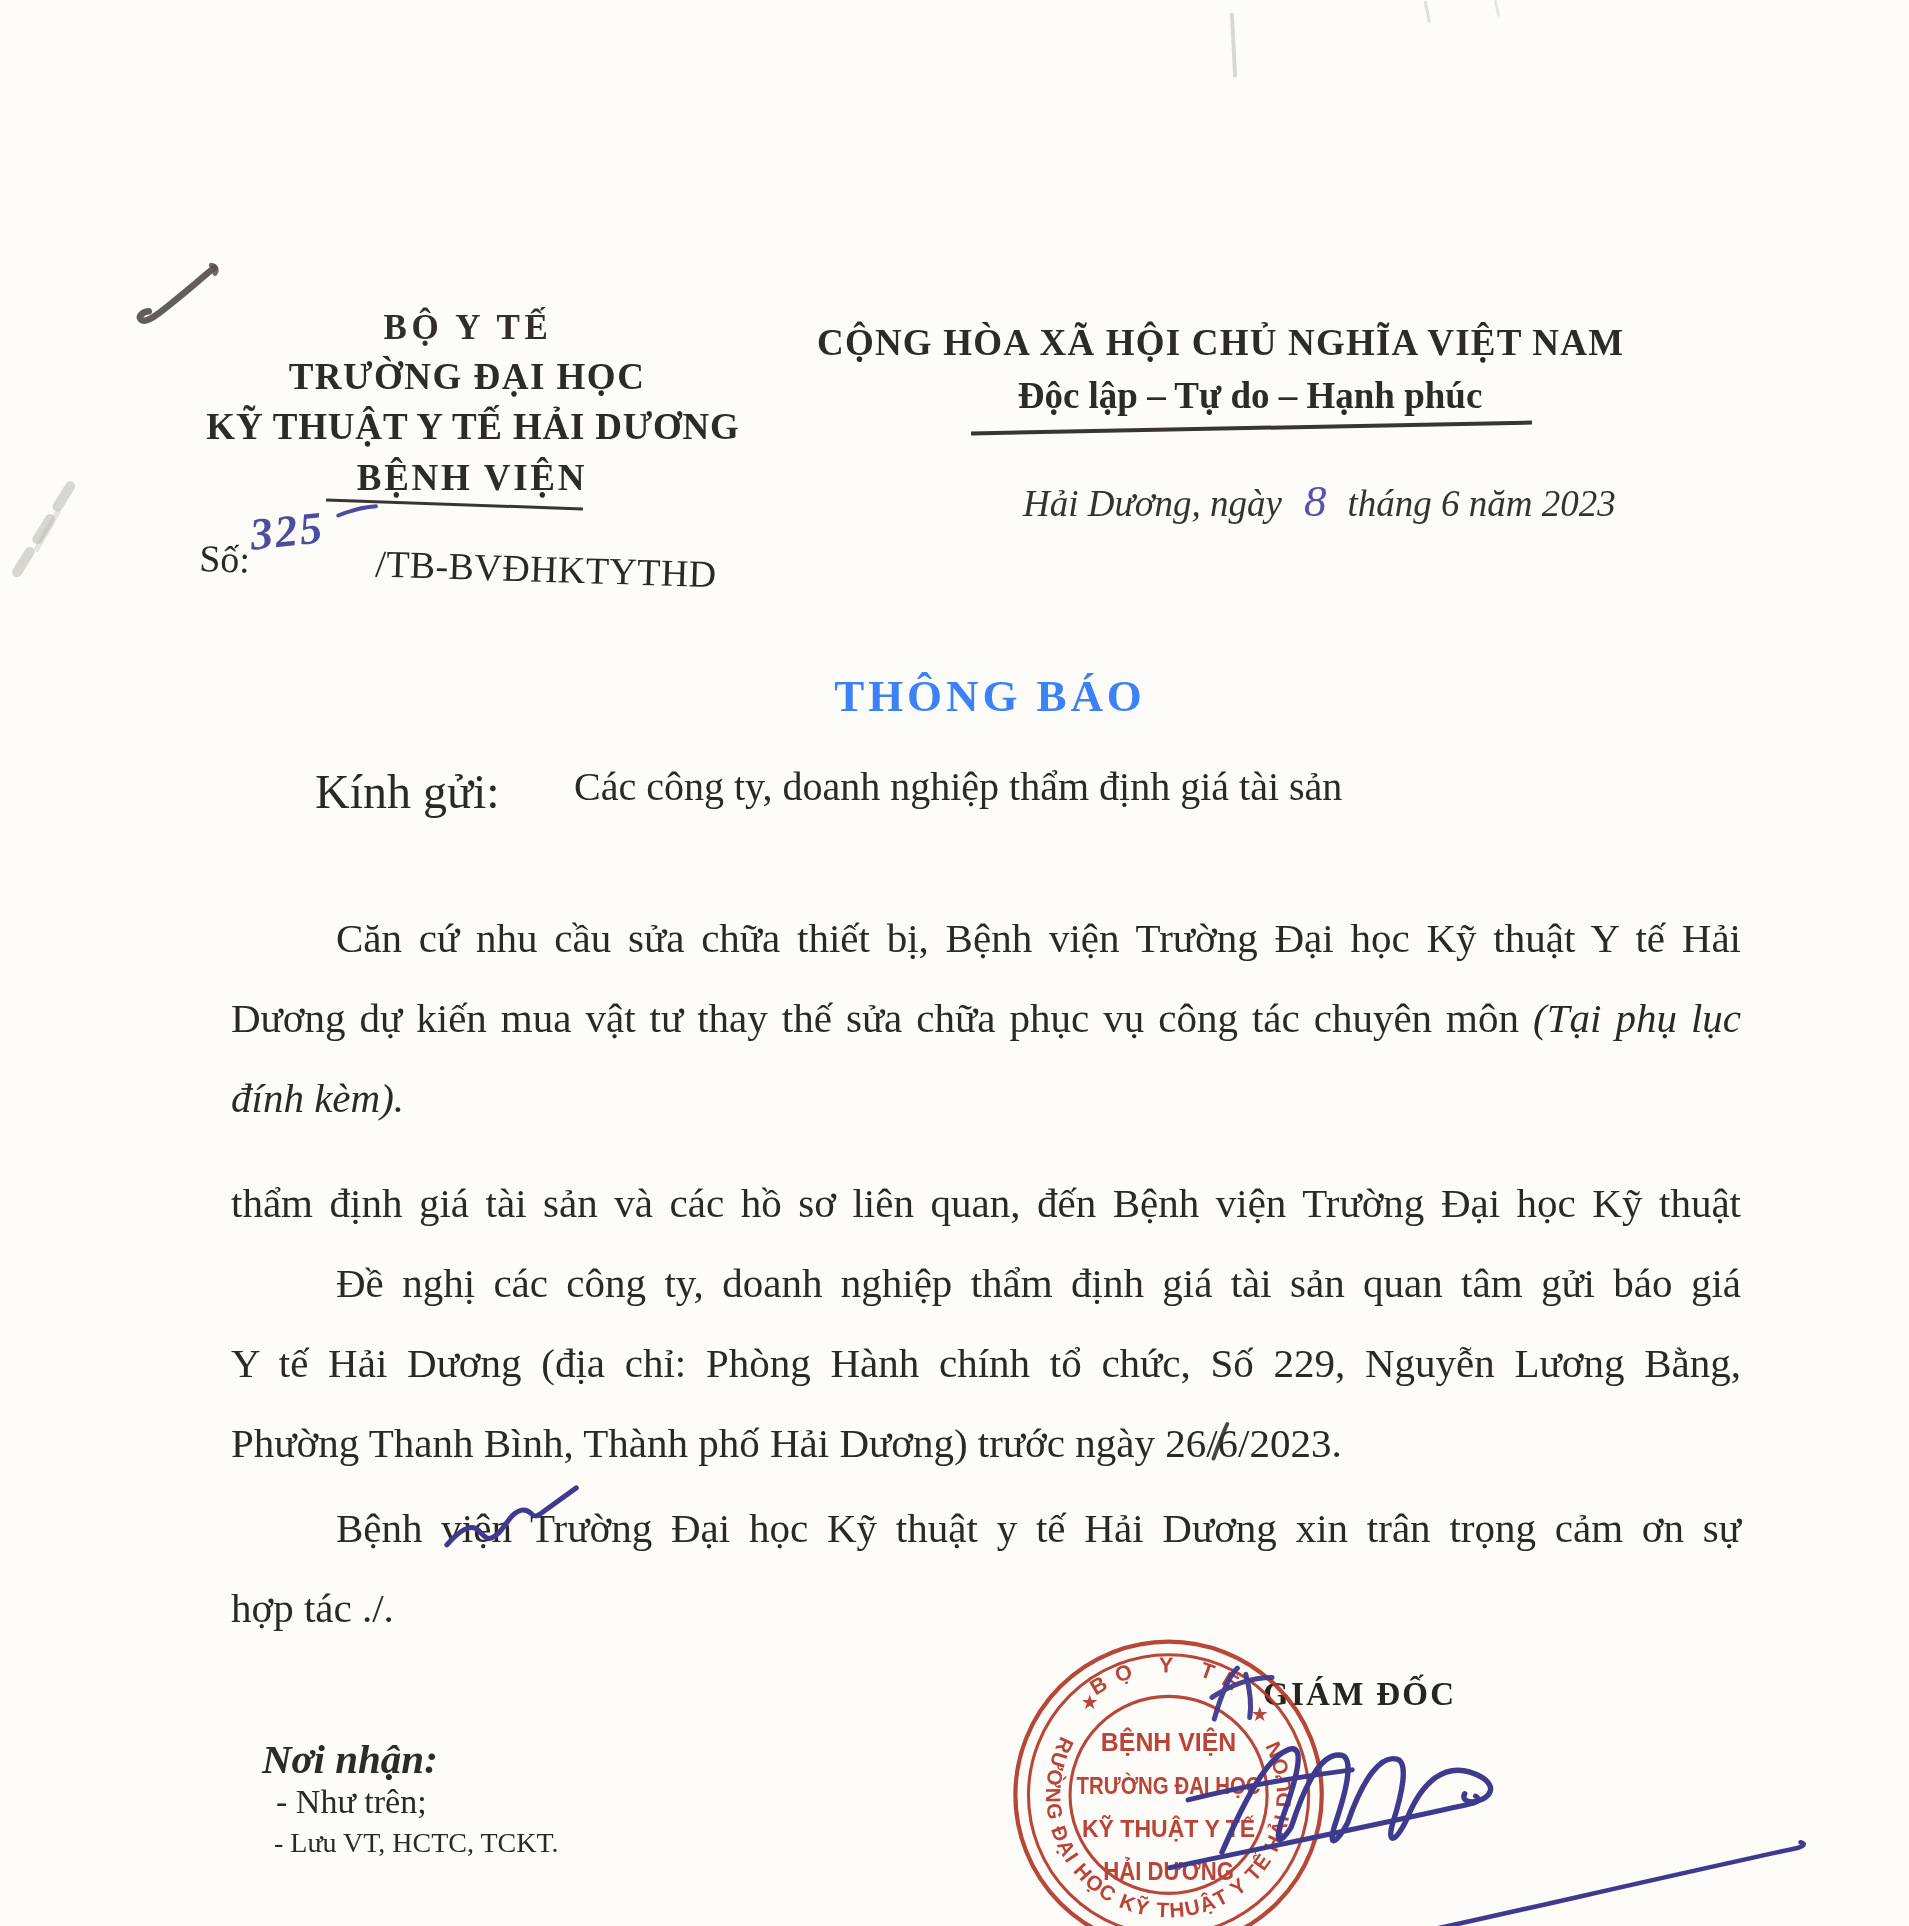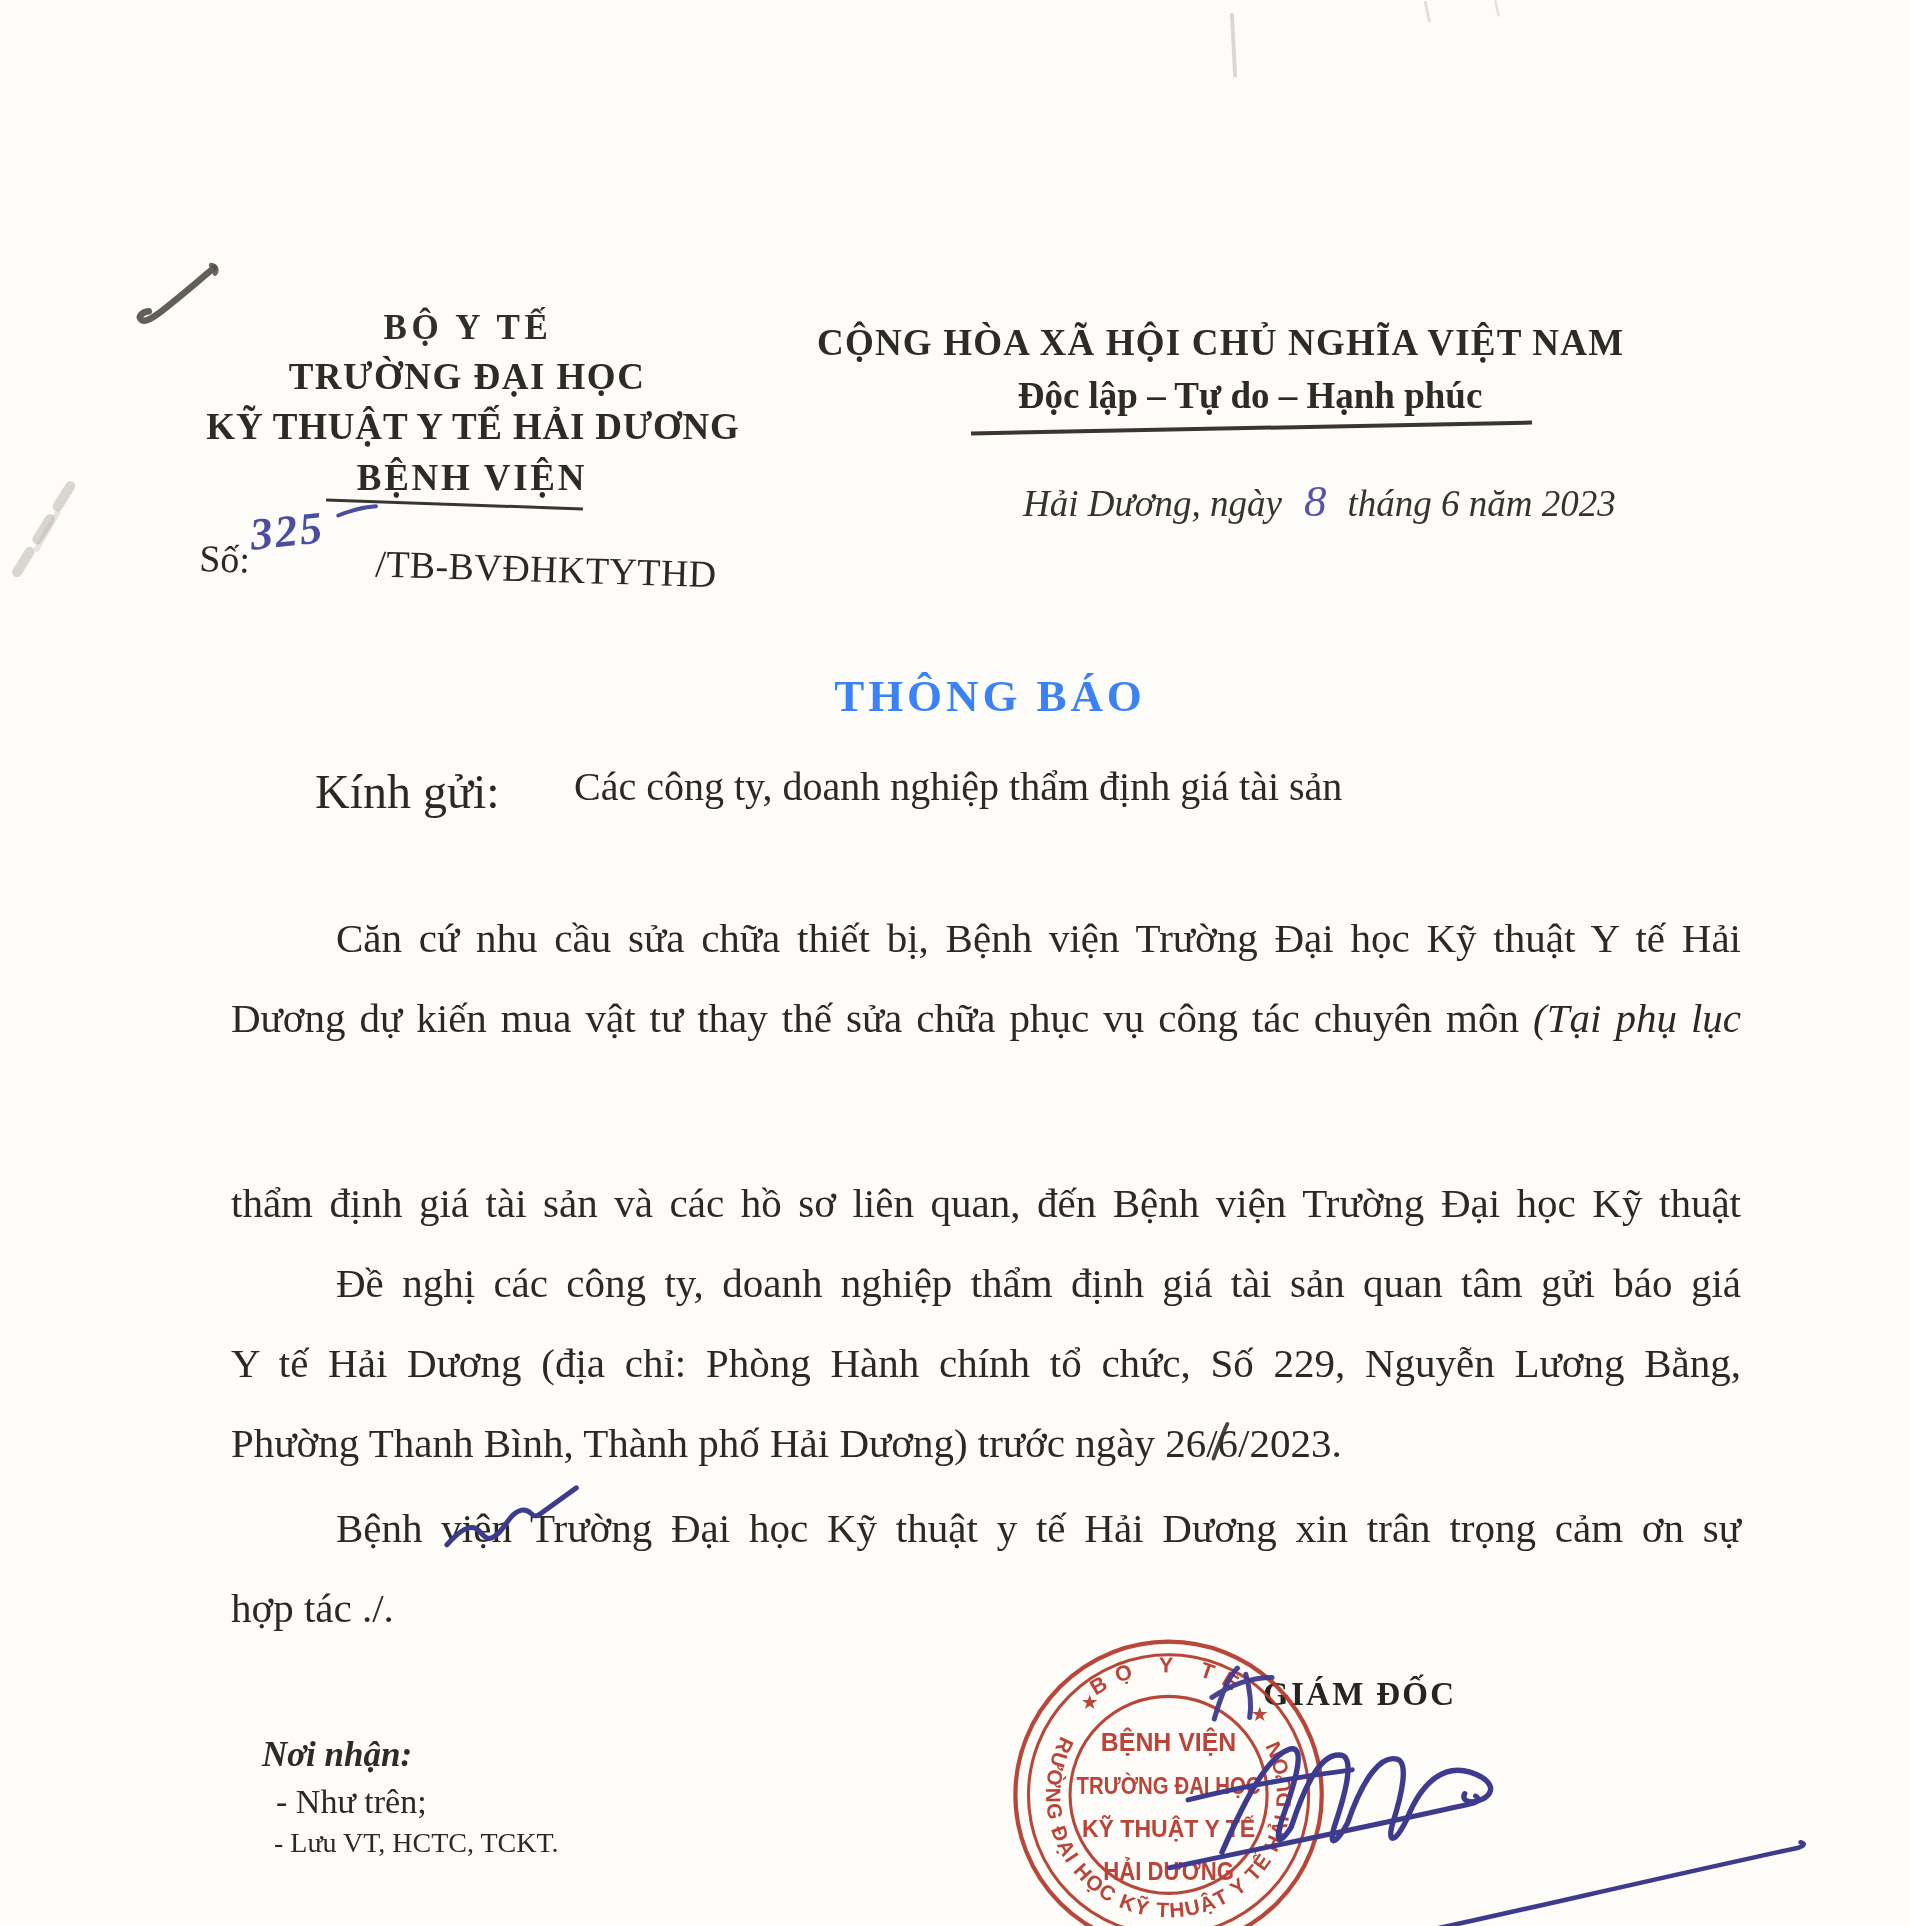--- a/index.html
+++ b/index.html
@@ -70,20 +70,23 @@
   <div class="abs" style="left:315px;top:764px;font-size:48px;">Kính gửi:</div>
   <div class="abs" style="left:574px;top:763px;font-size:40px;">Các công ty, doanh nghiệp thẩm định giá tài sản</div>
 
   <div class="bodytext" style="top:898px;">
     <div class="bl jl ind">
       <span>Căn cứ nhu cầu sửa chữa thiết bị, Bệnh viện Trường Đại học Kỹ thuật Y tế Hải</span>
     </div>
     <div class="bl jl">
       <span>Dương dự kiến mua vật tư thay thế sửa chữa phục vụ công tác chuyên môn </span><span class="it">(Tại phụ lục</span>
     </div>
+    <div class="bl it">
+      <span>đính kèm).</span>
+    </div>
   </div>
 
   <div class="bodytext" style="top:1163px;">
     <div class="bl jl">
       <span>thẩm định giá tài sản và các hồ sơ liên quan, đến Bệnh viện Trường Đại học Kỹ thuật</span>
     </div>
     <div class="bl jl ind">
       <span>Đề nghị các công ty, doanh nghiệp thẩm định giá tài sản quan tâm gửi báo giá</span>
     </div>
     <div class="bl jl">
@@ -96,21 +99,21 @@
 
   <div class="bodytext" style="top:1488px;">
     <div class="bl jl ind">
       <span>Bệnh viện Trường Đại học Kỹ thuật y tế Hải Dương xin trân trọng cảm ơn sự</span>
     </div>
     <div class="bl">
       <span>hợp tác ./.</span>
     </div>
   </div>
 
-  <div class="abs" style="left:262px;top:1735px;font-size:35px;font-weight:bold;font-style:italic;color:#2e2a25;">Nơi nhận:</div>
+  <div class="abs" style="left:262px;top:1735px;font-size:41px;font-weight:bold;font-style:italic;color:#2e2a25;">Nơi nhận:</div>
   <div class="abs" style="left:276px;top:1783px;font-size:34px;">- Như trên;</div>
   <div class="abs" style="left:274px;top:1827px;font-size:28px;">- Lưu VT, HCTC, TCKT.</div>
 
   <div class="abs" style="left:1263px;top:1676px;font-size:33px;font-weight:bold;letter-spacing:2.3px;color:#28241f;">GIÁM ĐỐC</div>
 
   <svg class="nopointer" style="left:1005px;top:1630px;width:331px;height:339px" viewBox="0 0 860 880" opacity="0.93">
     <g stroke="#b23a2a" fill="none">
       <circle cx="425" cy="428" r="398" stroke-width="11"></circle>
       <circle cx="425" cy="428" r="364" stroke-width="8"></circle>
       <circle cx="425" cy="428" r="256" stroke-width="8"></circle>

